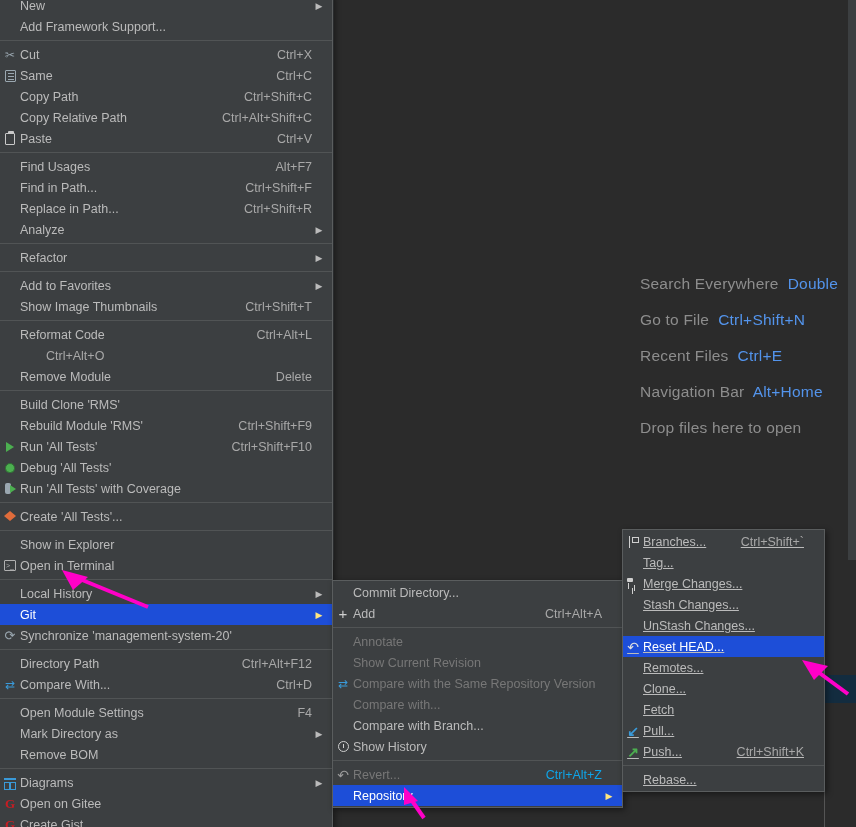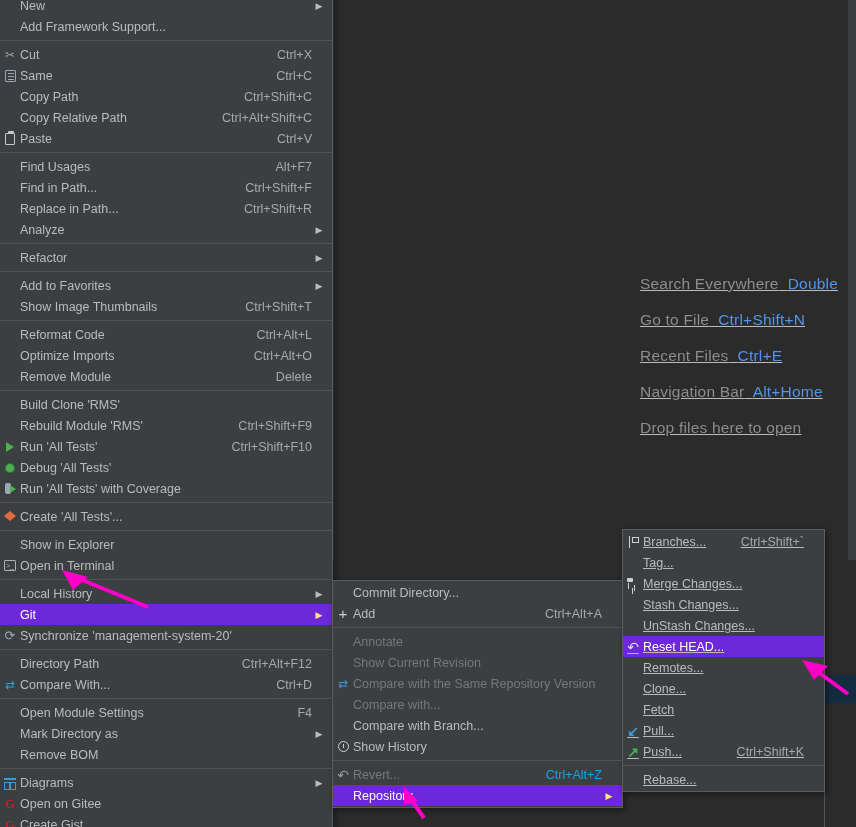--- a/index.html
+++ b/index.html
@@ -12,21 +12,21 @@
     font-size: 12.5px;
     color: #bbbbbb;
   }
   #root { position: relative; width: 856px; height: 827px; background: #2b2b2b; }
 
   
   .editor-hints {
     position: absolute;
     left: 640px; top: 275px;
     width: 216px;
-    display: flex; flex-direction: column; gap: 18px; text-decoration: underline;
+    display: flex; flex-direction: column; gap: 18px;
   }
   .hint-row { font-size: 15.5px; color: #8d8d8d; white-space: nowrap; letter-spacing: .2px; }
   .hint-key { color: #5394ec; }
 
   .blue-block {
     position: absolute; left: 810px; top: 675px;
     width: 46px; height: 28px; background: #132c3f;
   }
   .right-divider {
     position: absolute; left: 824px; top: 660px; width: 1px; height: 167px;
@@ -49,21 +49,21 @@
   }
   .menu-item {
     position: relative;
     display: flex; align-items: center;
     height: 21px;
     padding: 0 6px 0 0;
     color: #bbbbbb;
     white-space: nowrap;
     cursor: default;
   }
-  .menu-item.sel { background: #6d28d9; color: #ffffff; }
+  .menu-item.sel { background: #1d4ed8; color: #ffffff; }
   .menu-item.disabled { color: #777777; }
   .mi-icon {
     flex: 0 0 auto;
     width: 20px; height: 21px;
     display: flex; align-items: center; justify-content: center;
     font-size: 11px; line-height: 1;
   }
   .mi-label { flex: 1 1 auto; padding-left: 0px; }
   .mi-accel { flex: 0 0 auto; padding-left: 26px; color: #a8a8a8; }
   .menu-item.disabled .mi-accel { color: #0ea5e9; }
@@ -229,21 +229,20 @@
       </div>
       <div class="sep"></div>
       <div class="menu-item">
         <span class="mi-icon"></span>
         <span class="mi-label">Reformat Code</span>
         <span class="mi-accel">Ctrl+Alt+L</span>
         <span class="mi-arrow"></span>
       </div>
       <div class="menu-item">
         <span class="mi-icon"></span>
-        <span class="mi-label">Optimize Imports</span>
         <span class="mi-accel">Ctrl+Alt+O</span>
         <span class="mi-arrow"></span>
       </div>
       <div class="menu-item">
         <span class="mi-icon"></span>
         <span class="mi-label">Remove Module</span>
         <span class="mi-accel">Delete</span>
         <span class="mi-arrow"></span>
       </div>
       <div class="sep"></div>

